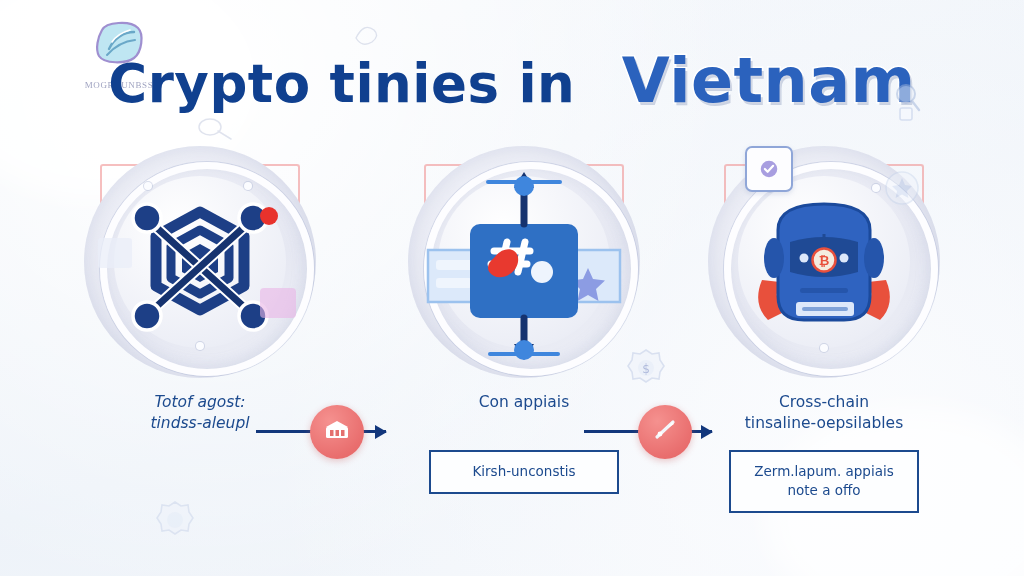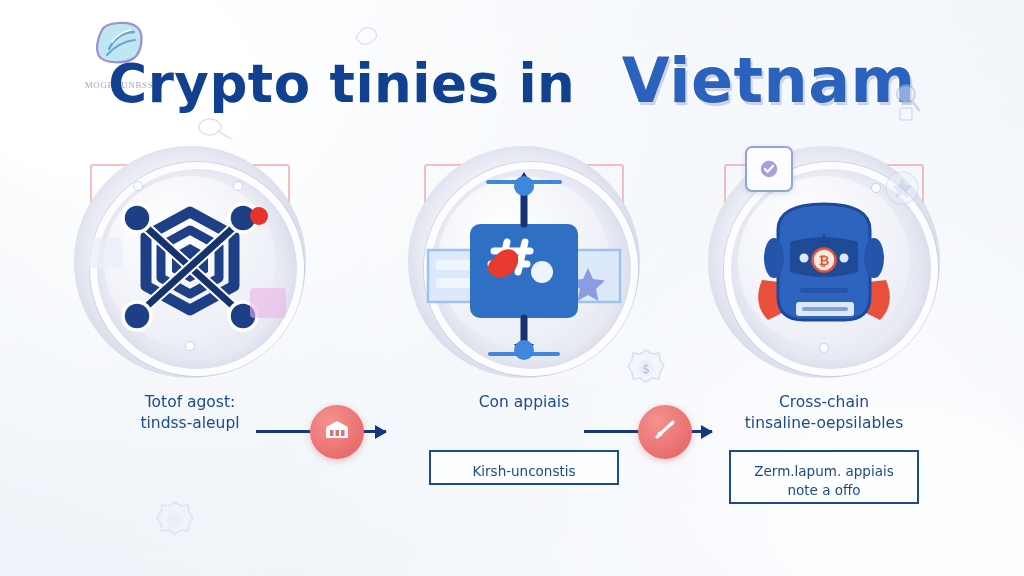--- a/index.html
+++ b/index.html
@@ -89,21 +89,21 @@
     top: 140px;
     width: 1024px;
     height: 400px;
   }
   .col {
     position: absolute;
     top: 0;
     width: 340px;
     height: 400px;
   }
-  .col-1 { left: 20px; }
+  .col-1 { left: 30px; font-style: italic; }
   .col-2 { left: 354px; }
   .col-3 { left: 654px; }
 
   
   .scene {
     position: absolute;
     left: 50%;
     top: 6px;
     transform: translateX(-50%);
     width: 232px;
@@ -172,21 +172,21 @@
   }
   .cap span { display: block; }
 
   
   .note {
     position: absolute;
     left: 50%;
     transform: translateX(-50%);
     top: 310px;
     width: 170px;
-    padding: 10px 8px 2px;
+    padding: 10px 8px 11px;
     border: 2px solid #1c4a8e;
     background: #fdfeff;
     text-align: center;
     color: #1c4a8e;
     font-size: 13.5px;
     line-height: 19px;
     font-family: "DejaVu Sans", sans-serif;
   }
   .note span { display: block; }
 

